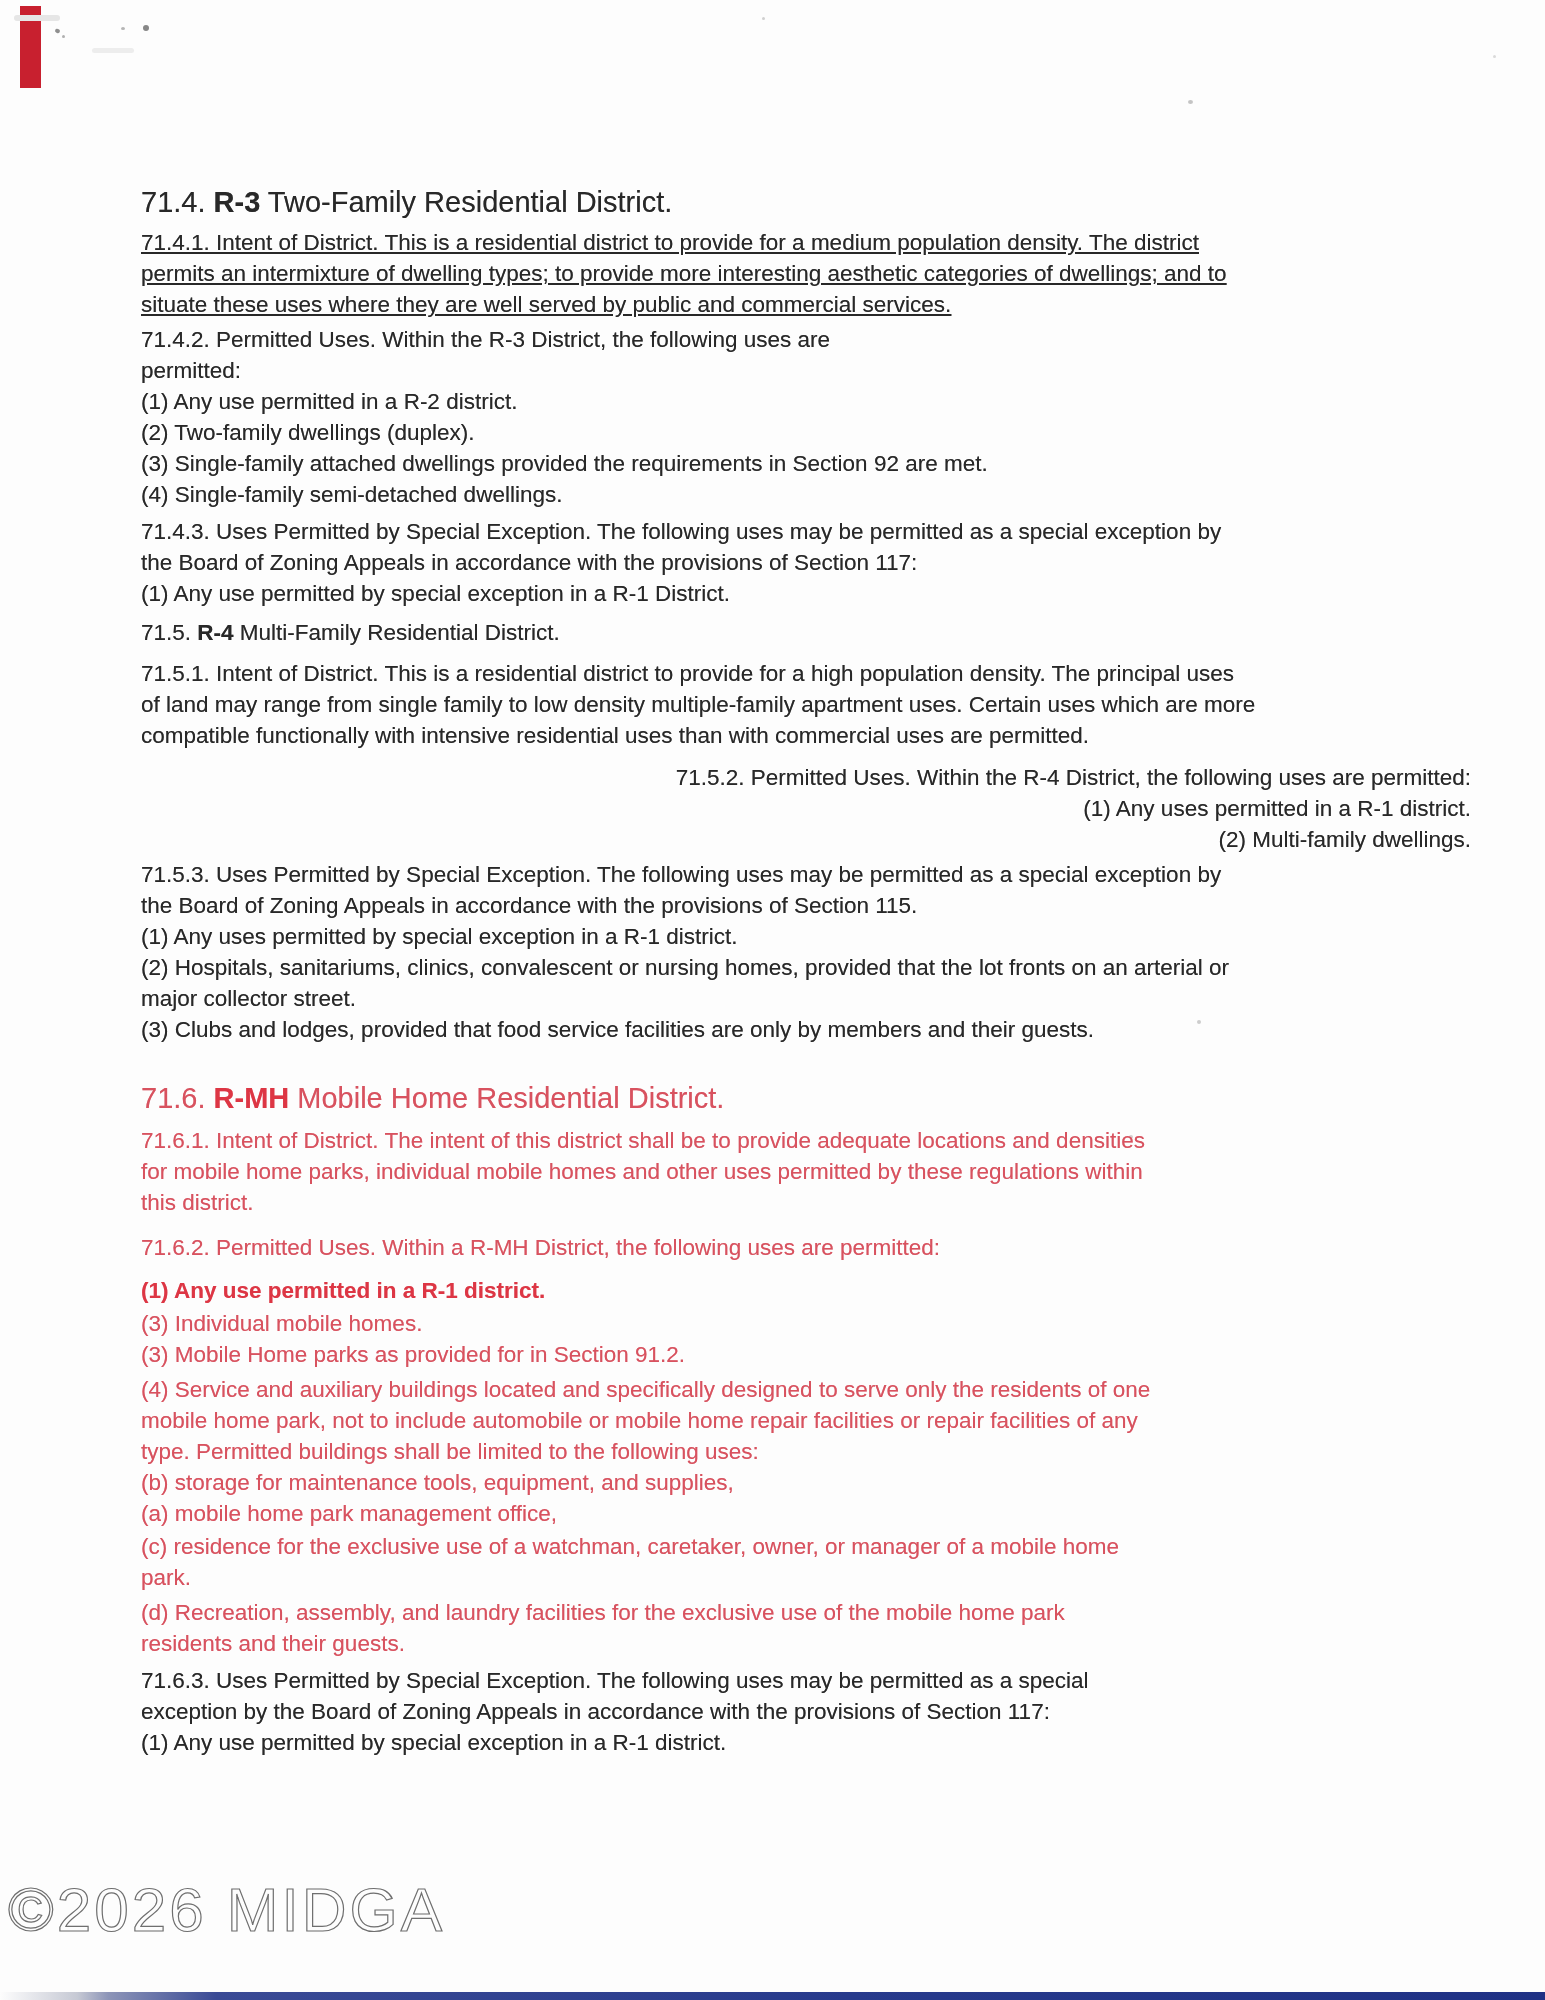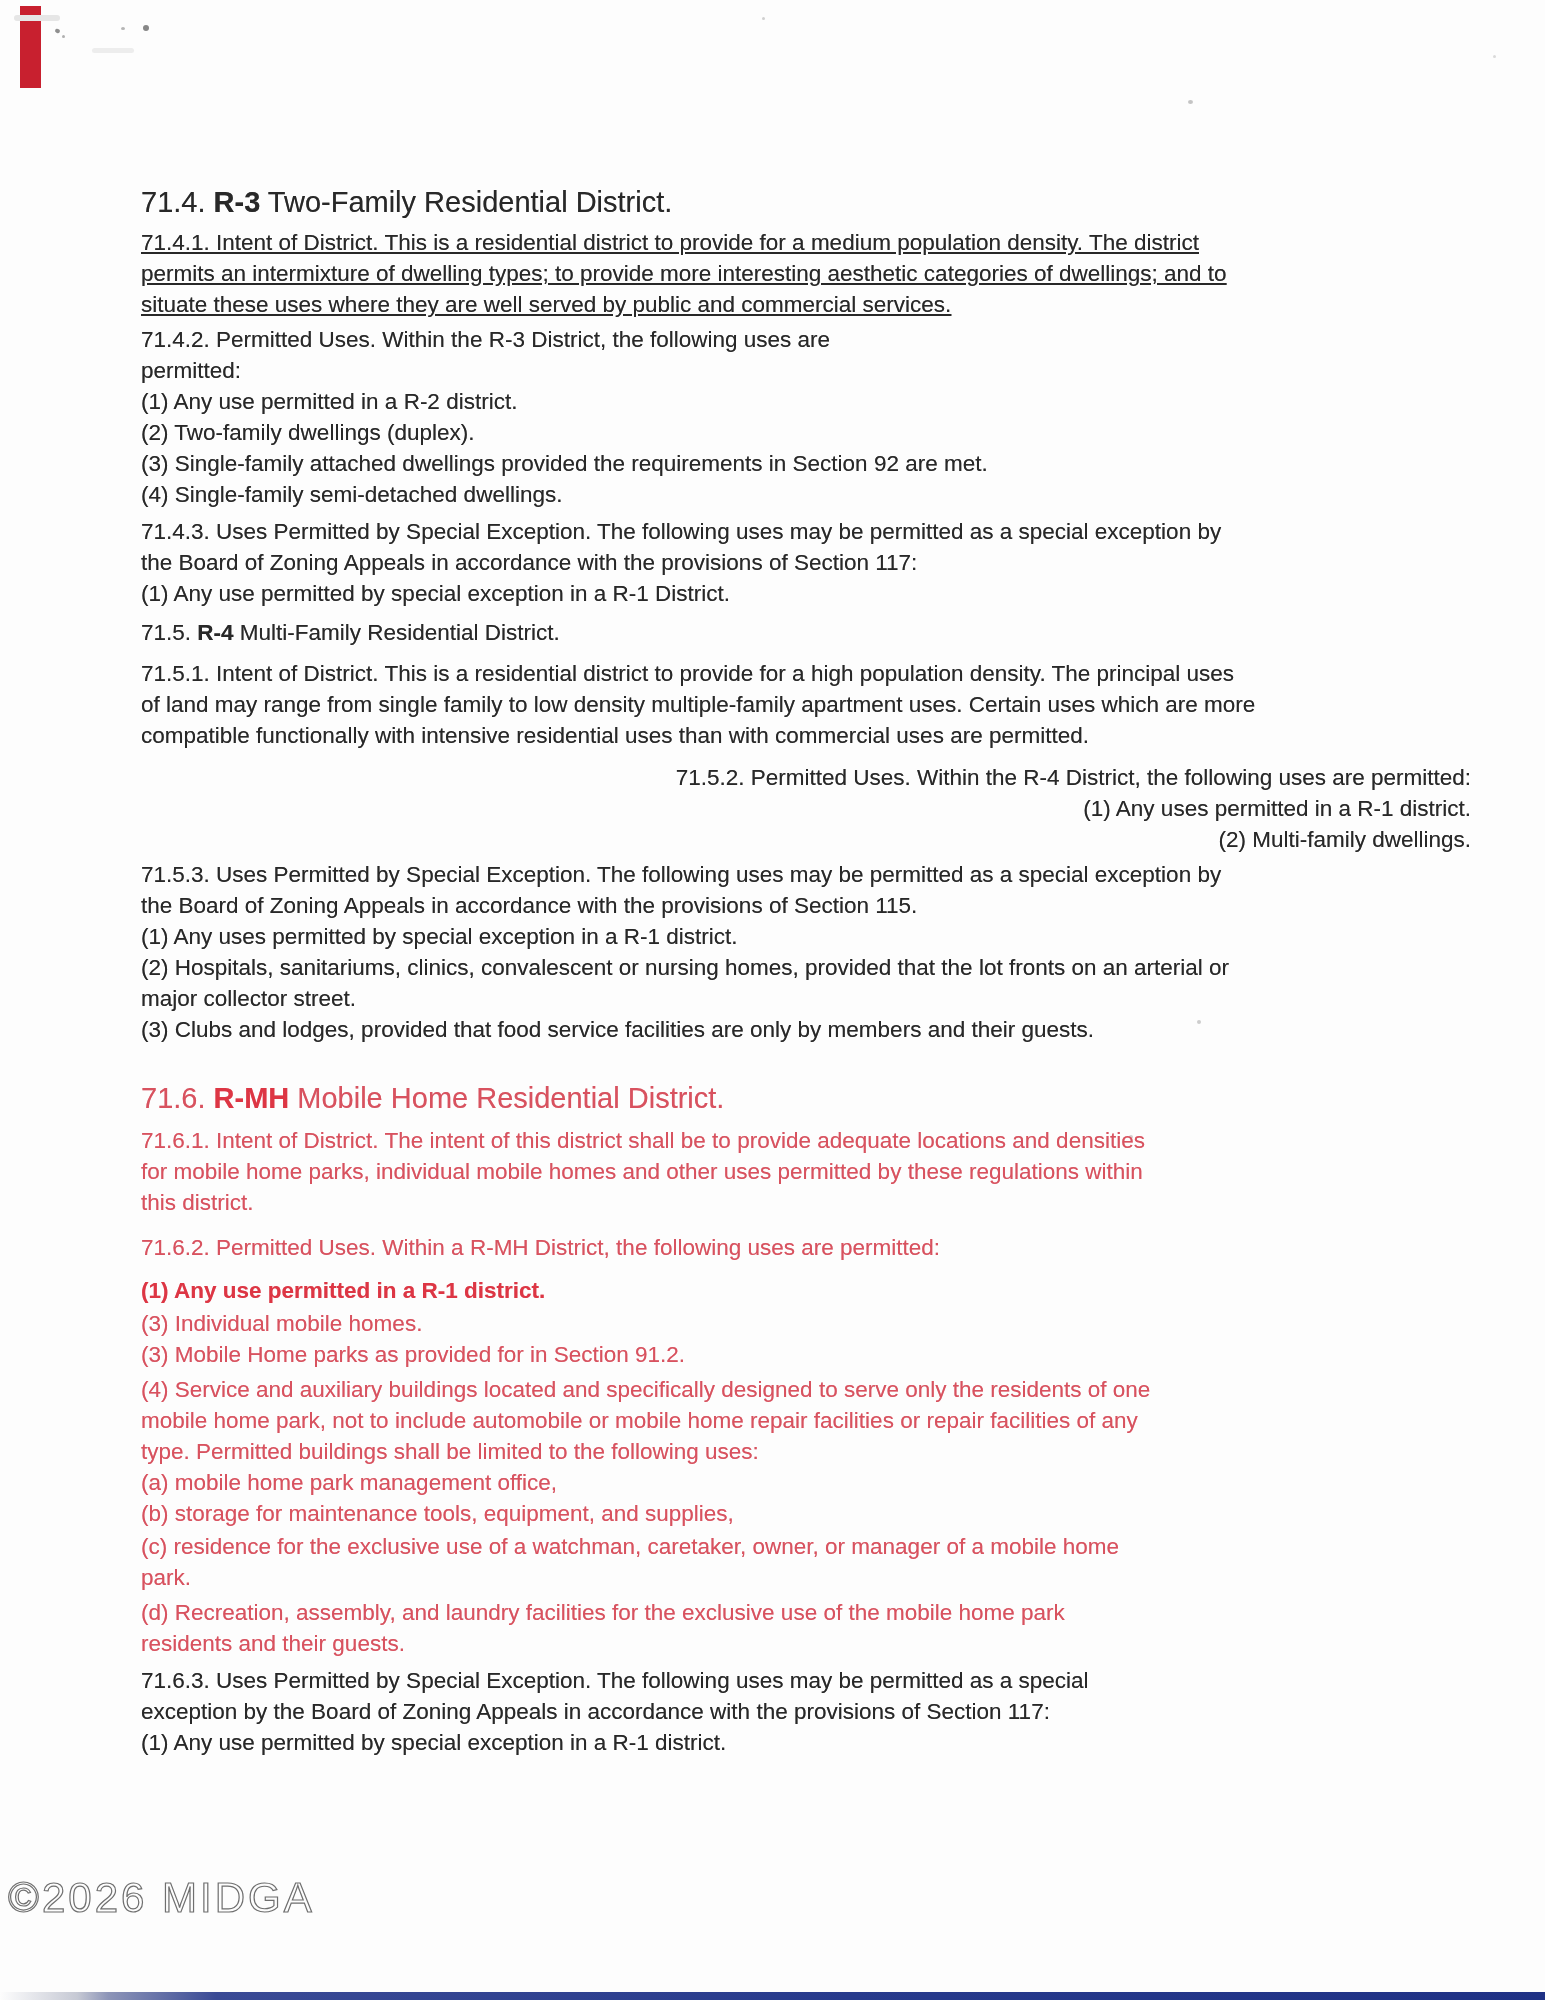--- a/index.html
+++ b/index.html
@@ -18,21 +18,21 @@
   .b{font-weight:bold;}
   .line{min-height:31px;}
   
   .red-bar{position:absolute;left:20px;top:6px;width:21px;height:82px;background:#c8202f;}
   .bottom-bar{
     position:absolute;left:0;bottom:0;width:1545px;height:8px;
     background:linear-gradient(90deg,#fdfdfd 0%,#c6c9d4 5%,#8d95b8 7%,#3a4a95 14%,#273a8c 55%,#1f3185 100%);
   }
   .watermark{
     position:absolute;left:8px;top:1874px;
-    font-size:42px;letter-spacing:3px;font-weight:normal;
+    font-size:62px;letter-spacing:3px;font-weight:normal;
     color:#8a8a8a;
     -webkit-text-fill-color:transparent;
     -webkit-text-stroke:1.2px #6f6f6f;
   }
   .speck{position:absolute;border-radius:50%;background:#9a9a9a;}
   .s1{left:55px;top:29px;width:5px;height:4px;transform:rotate(20deg);background:#8f8f8f;}
   .s2{left:62px;top:35px;width:3px;height:3px;background:#b0b0b0;}
   .s3{left:121px;top:27px;width:4px;height:3px;background:#b5b5b5;}
   .s4{left:143px;top:25px;width:6px;height:6px;background:#878787;}
   .s5{left:14px;top:15px;width:46px;height:6px;border-radius:3px;background:#e6e6e6;}
@@ -115,22 +115,22 @@
       <div class="block para c-red" style="margin-top: 2px;">
         <div class="line">(3) Individual mobile homes.</div>
         <div class="line">(3) Mobile Home parks as provided for in Section 91.2.</div>
       </div>
       <div class="block para c-red" style="margin-top: 4px;">
         <div class="line">(4) Service and auxiliary buildings located and specifically designed to serve only the residents of one</div>
         <div class="line">mobile home park, not to include automobile or mobile home repair facilities or repair facilities of any</div>
         <div class="line">type. Permitted buildings shall be limited to the following uses:</div>
       </div>
       <div class="block para c-red" style="margin-top: 0px;">
+        <div class="line">(b) storage for maintenance tools, equipment, and supplies,</div>
         <div class="line">(a) mobile home park management office,</div>
-        <div class="line">(b) storage for maintenance tools, equipment, and supplies,</div>
       </div>
       <div class="block para c-red" style="margin-top: 2px;">
         <div class="line">(c) residence for the exclusive use of a watchman, caretaker, owner, or manager of a mobile home</div>
         <div class="line">park.</div>
       </div>
       <div class="block para c-red" style="margin-top: 4px;">
         <div class="line">(d) Recreation, assembly, and laundry facilities for the exclusive use of the mobile home park</div>
         <div class="line">residents and their guests.</div>
       </div>
       <div class="block para c-black" style="margin-top: 6px;">

